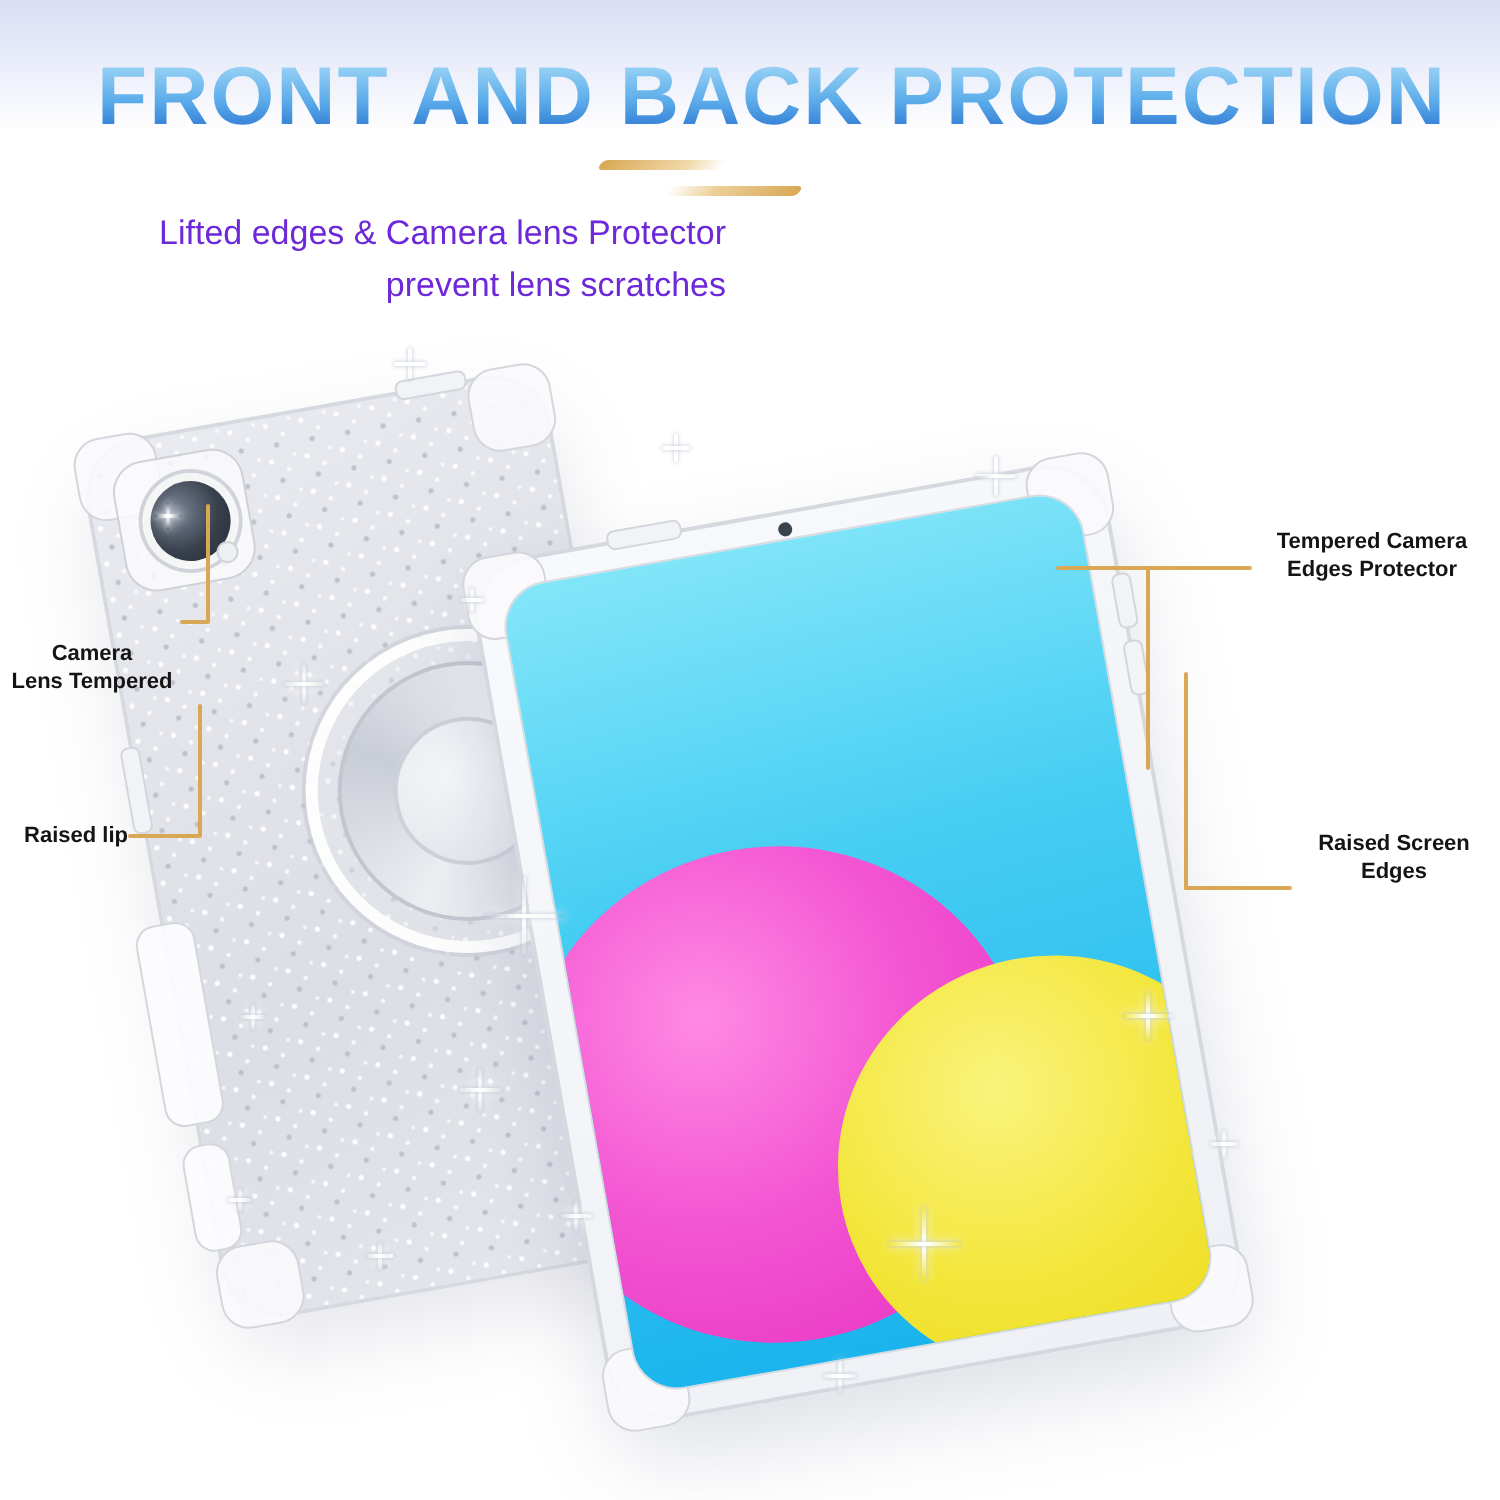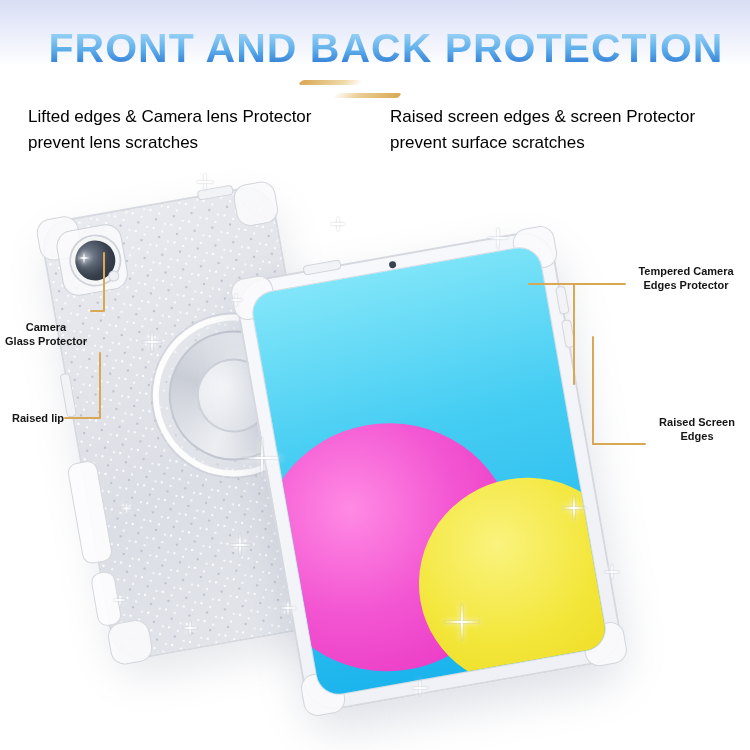--- a/index.html
+++ b/index.html
@@ -16,21 +16,21 @@
     background:linear-gradient(180deg,#b3e3fa 0%,#5aabea 55%,#1d63c8 100%);
     -webkit-background-clip:text;background-clip:text;-webkit-text-fill-color:transparent;
   }
   .stroke{position:absolute;height:5px;border-radius:3px;transform:skewX(-35deg);}
   .stroke1{left:300px;top:80px;width:62px;
     background:linear-gradient(90deg,#d9a855,#f0d9a8 70%,rgba(240,217,168,0));}
   .stroke2{left:334px;top:93px;width:66px;
     background:linear-gradient(90deg,rgba(240,217,168,0),#ecd099 35%,#d9a855);}
   
   .feature{position:absolute;top:104px;margin:0;font-size:17px;line-height:1.55;
-    color:#000000;text-align:left;}
+    color:#6d28d9;text-align:right;}
   .feature-left{left:28px;width:335px;}
   .feature-right{left:390px;width:340px;}
   
   .back-case{
     position:absolute;left:75px;top:200px;width:232px;height:442px;border-radius:30px;
     transform:rotate(-10deg);
     border:2px solid #d6d9df;
     box-shadow:0 18px 40px rgba(120,130,150,.18);
     background-image:
       radial-gradient(circle at 3px 4px,rgba(255,255,255,.95) 0 1px,transparent 1.6px),
@@ -103,21 +103,20 @@
 <body>
 
 <div id="stage">
 
   <div class="top-band"></div>
   <h1 class="title">FRONT AND BACK PROTECTION</h1>
   <div class="stroke stroke1"></div>
   <div class="stroke stroke2"></div>
 
   <p class="feature feature-left"><span>Lifted edges &amp; Camera lens Protector</span><br><span>prevent lens scratches</span></p>
-  <p class="feature feature-right"><span>Raised screen edges &amp; screen Protector</span><br><span>prevent surface scratches</span></p>
 
   <div class="back-case">
     <div class="bumper b-tl"></div>
     <div class="bumper b-tr"></div>
     <div class="bumper b-bl"></div>
     <div class="bumper b-br"></div>
     <div class="bc-btn bc-btn-top"></div>
     <div class="bc-btn bc-btn-vol"></div>
     <div class="camera-module">
       <div class="lens"></div>
@@ -139,21 +138,21 @@
     <div class="f-btn f-btn-top"></div>
     <div class="f-btn f-btn-vol1"></div>
     <div class="f-btn f-btn-vol2"></div>
     <div class="screen">
       <div class="blob-magenta"></div>
       <div class="blob-yellow"></div>
     </div>
     <div class="front-cam"></div>
   </div>
 
-  <div class="callout" style="left:2px;top:320px;width:88px"><span>Camera</span><br><span>Glass Protector</span></div>
+  <div class="callout" style="left:2px;top:320px;width:88px"><span>Camera</span><br><span>Lens Tempered</span></div>
   <div class="callout-line" style="left:90px;top:310px;width:14px;height:2px"></div>
   <div class="callout-line" style="left:103px;top:252px;width:2px;height:60px"></div>
 
   <div class="callout" style="left:8px;top:411px;width:60px"><span>Raised lip</span></div>
   <div class="callout-line" style="left:64px;top:417px;width:36px;height:2px"></div>
   <div class="callout-line" style="left:99px;top:352px;width:2px;height:67px"></div>
 
   <div class="callout" style="left:628px;top:264px;width:116px"><span>Tempered Camera</span><br><span>Edges Protector</span></div>
   <div class="callout-line" style="left:528px;top:283px;width:98px;height:2px"></div>
   <div class="callout-line" style="left:573px;top:283px;width:2px;height:102px"></div>

